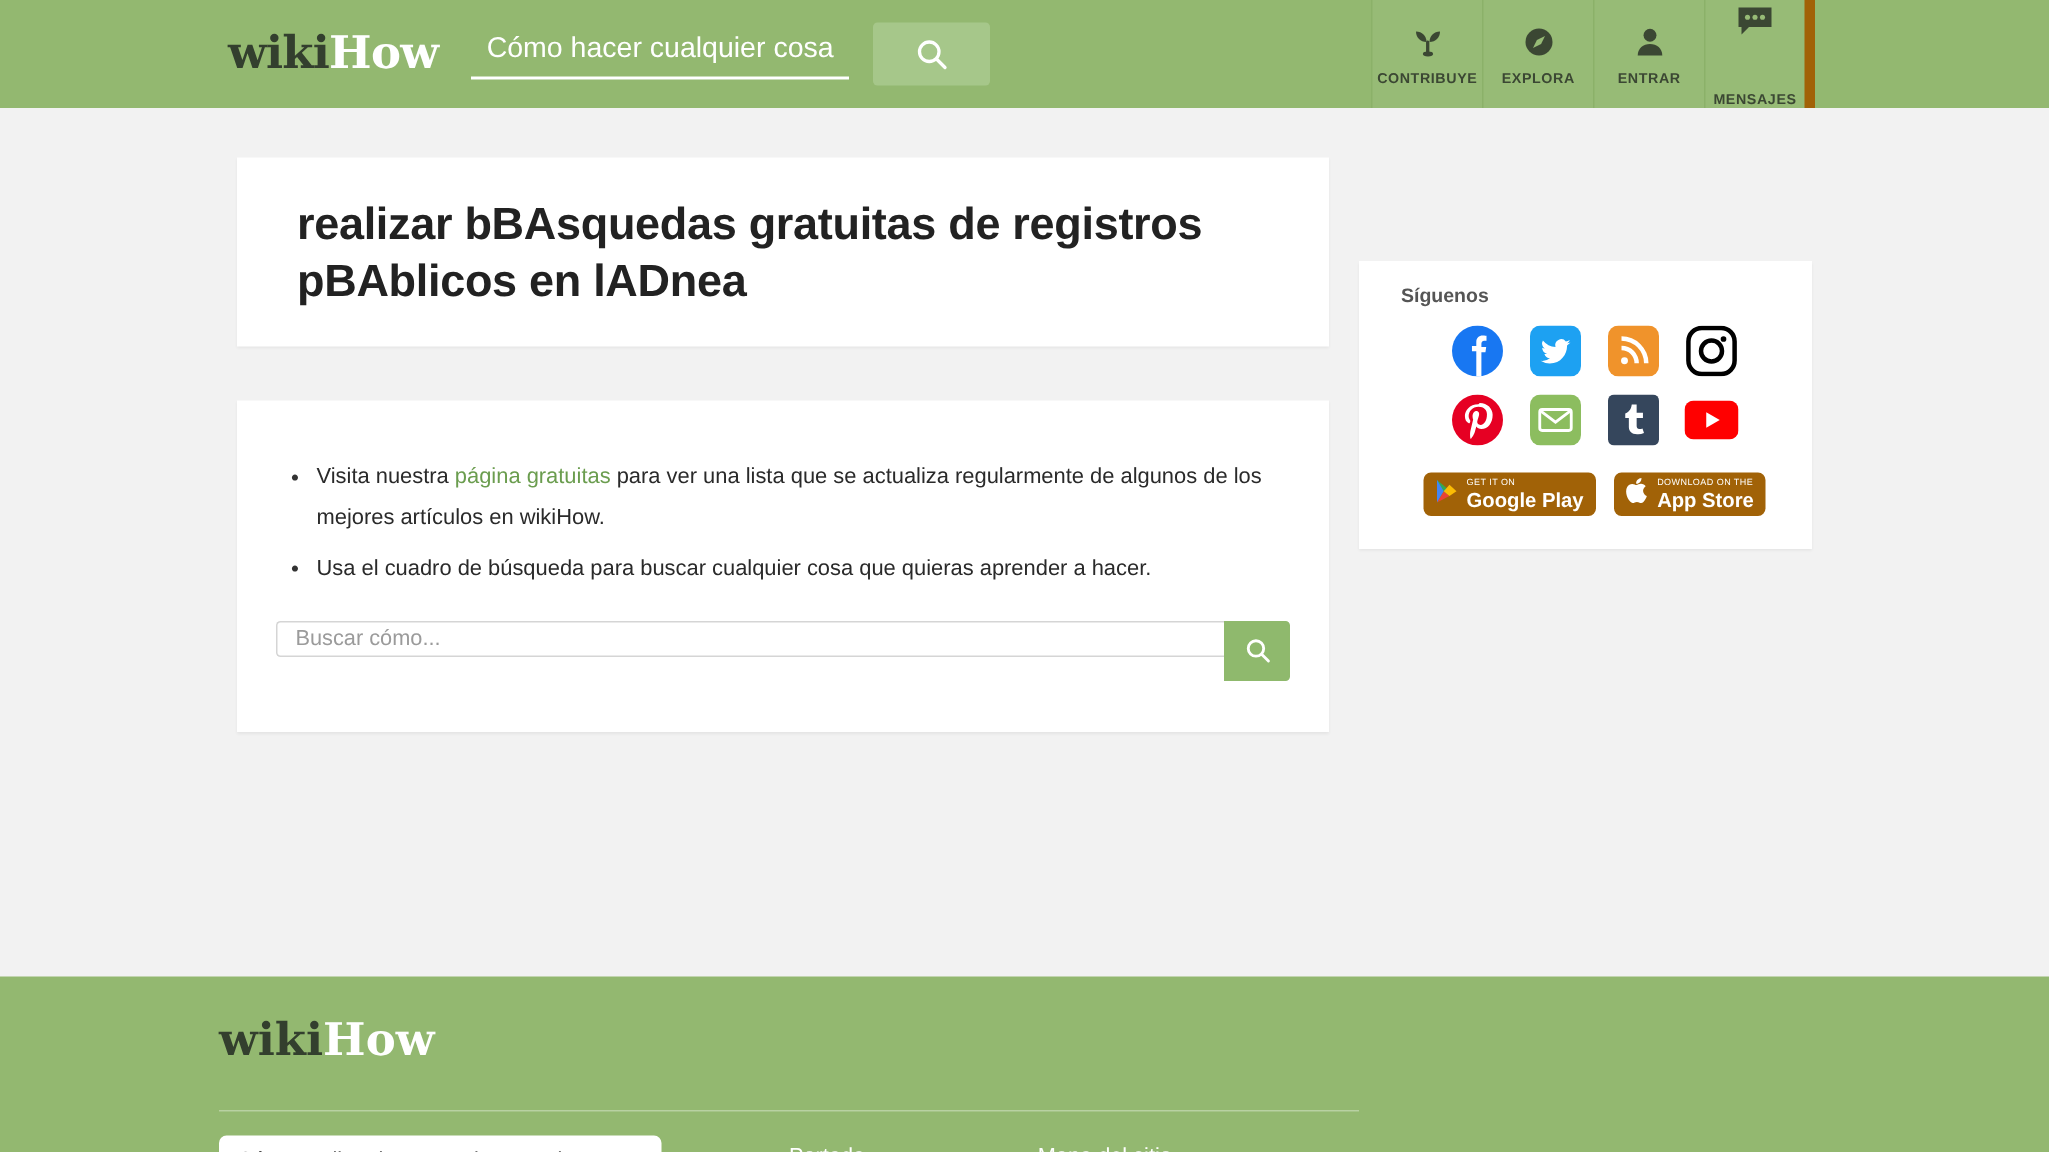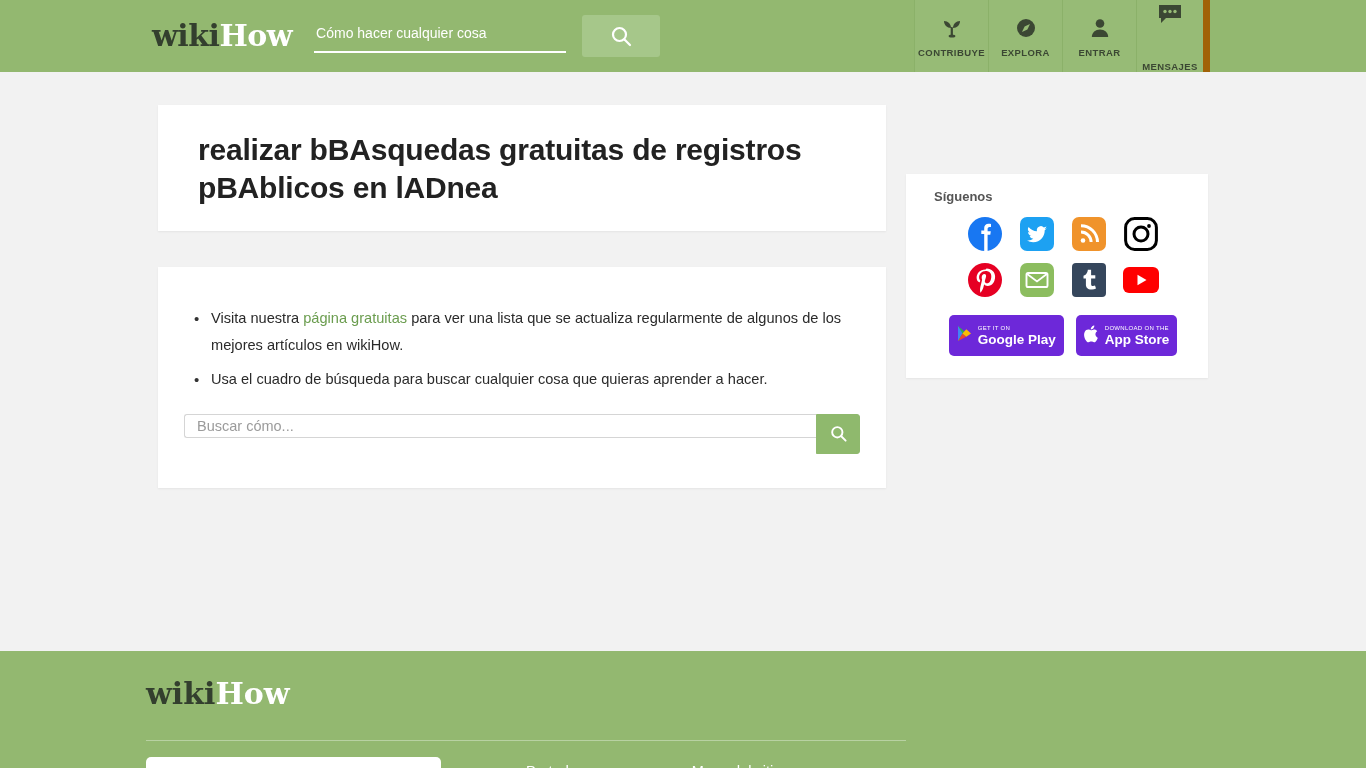--- a/index.html
+++ b/index.html
@@ -36,24 +36,25 @@
     display: flex; align-items: center;
     margin-left: 22px;
   }
   .hdr-search-field {
     width: 252px;
     border-bottom: 2px solid #ffffff;
     padding: 3px 2px 7px 2px;
     overflow: hidden;
   }
   .hdr-search-field .ph {
-    color: #ffffff; font-size: 14px;
+    color: #ffffff; font-size: 19px;
     white-space: nowrap;
     display: block;
     line-height: 22px;
+    text-align: center;
   }
   .hdr-search-btn {
     margin-left: 16px;
     width: 78px; height: 42px;
     background: #a6c78a;
     border: none; border-radius: 3px;
     display: flex; align-items: center; justify-content: center;
     cursor: pointer;
   }
 
@@ -178,22 +179,22 @@
     display: flex; align-items: center; justify-content: center;
     cursor: pointer;
   }
 
   .app-badges {
     display: flex; gap: 12px;
     justify-content: center;
     margin-top: 17px;
   }
   .badge {
-    height: 41px;
-    background: #6d28d9;
+    height: 29px;
+    background: #a16207;
     border-radius: 5px;
     display: flex; align-items: center;
     padding: 0 8px; gap: 6px;
     cursor: pointer;
   }
   .badge-txt { display: flex; flex-direction: column; line-height: 1; }
   .badge-small {
     color: #ffffff; font-size: 6px;
     letter-spacing: 0.3px; text-transform: uppercase;
   }

